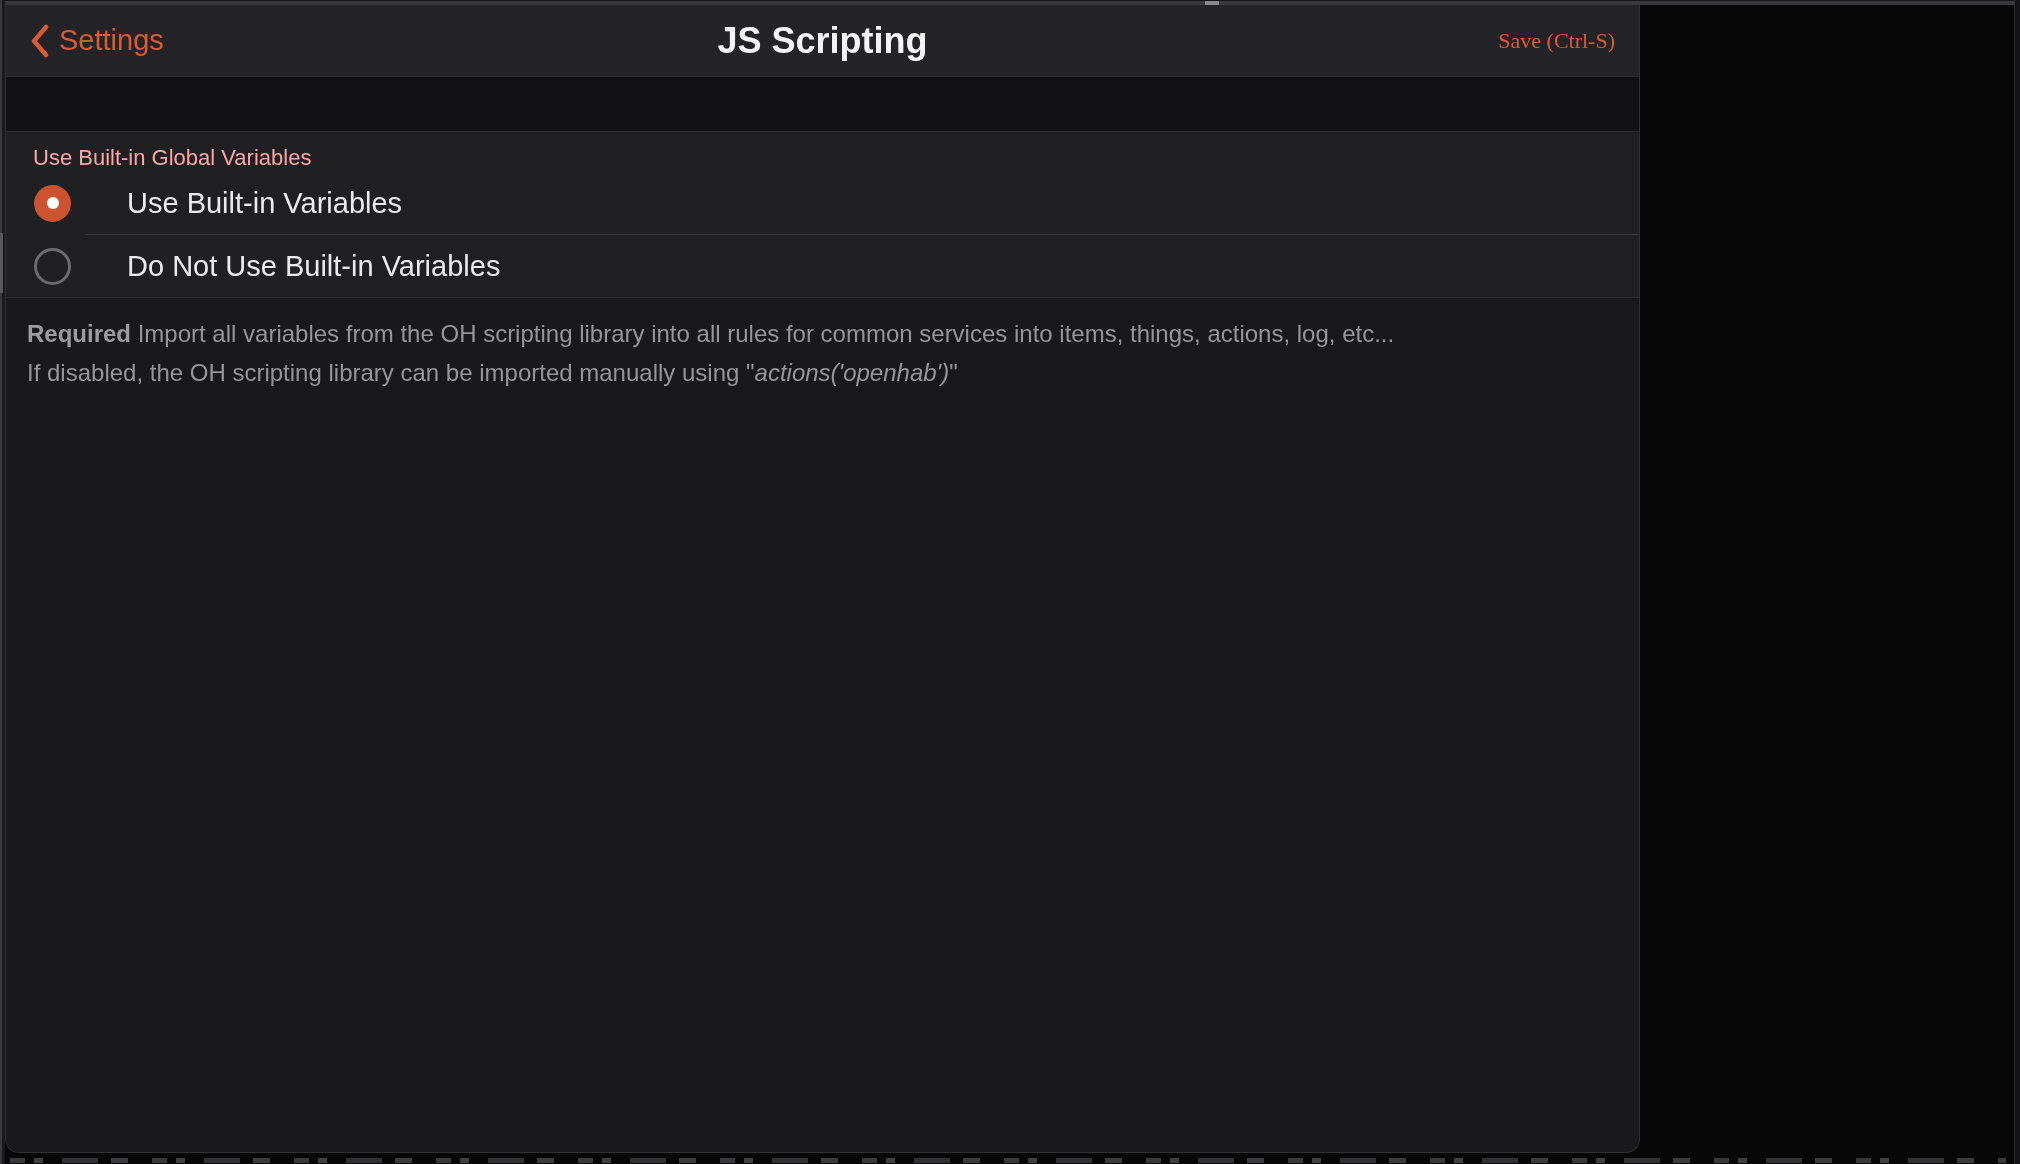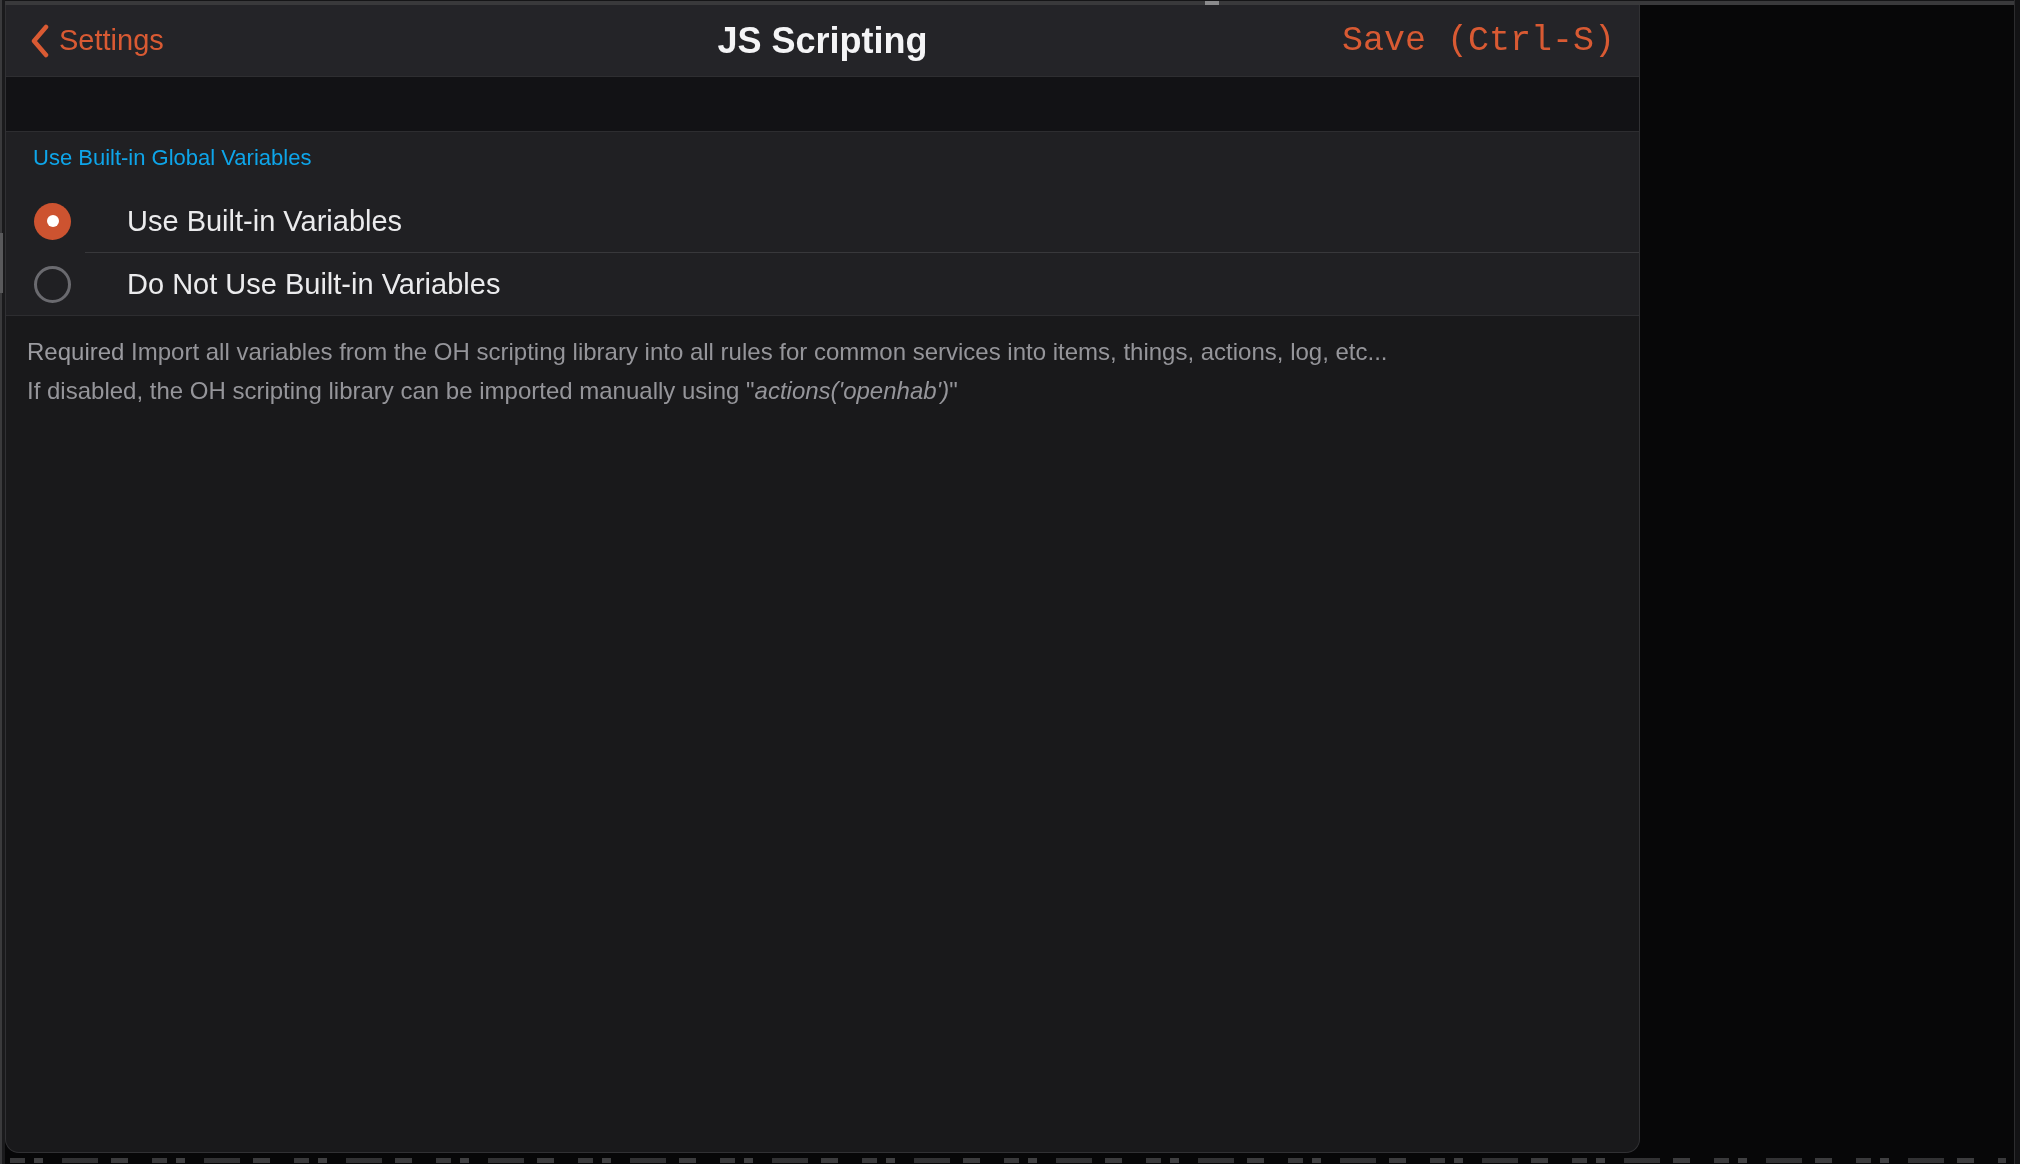--- a/index.html
+++ b/index.html
@@ -65,39 +65,39 @@
     background:none; border:none; font-family:inherit;
   }
   .nav-back svg { display:block; }
   .nav-title {
     position:absolute; left:0; right:0; text-align:center;
     color:#f4f4f6; font-size:36px; font-weight:600;
     pointer-events:none;
   }
   .nav-save {
     margin-left:auto;
-    color:var(--accent); font-size:35px; cursor:pointer;
-    background:none; border:none; font-family:Liberation Mono, monospace;
+    color:var(--accent); font-size:22px; cursor:pointer;
+    background:none; border:none; font-family:Liberation Serif, serif;
     position:relative; z-index:2;
   }
 
   
   .navbar-gap { height:54px; flex:0 0 auto; background:var(--gap_bg); }
 
   
   .settings-card {
     flex:0 0 auto;
     background:var(--card_bg);
     border-top:1px solid #2d2d30;
     border-bottom:1px solid #2d2d30;
     padding-top:12px;
   }
   .group-label {
-    margin-left:27px; margin-bottom:18px;
-    color:#0ea5e9; font-size:22px; line-height:28px;
+    margin-left:27px; margin-bottom:0;
+    color:#fca5a5; font-size:22px; line-height:28px;
   }
   .radio-row {
     height:62px; display:flex; align-items:center;
     padding-left:28px; cursor:pointer; position:relative;gap:44px;
   }
   .radio-row .row-label {
     margin-left:12px; color:#ebebed; font-size:29px;
   }
   .radio {
     width:37px; height:37px; border-radius:50%;
@@ -114,21 +114,21 @@
   }
   .row-divider {
     height:1px; background:#38383b; margin-left:79px;
   }
 
   
   .description {
     padding:16px 60px 0 21px;
     color:var(--desc_text); font-size:24px; line-height:39px;
   }
-  .description .lead { font-weight:400; color:#9b9ba0; }
+  .description .lead { font-weight:700; color:#9b9ba0; }
   .description .code-italic { font-style:italic; }
   .desc-line { display:block; }
 
   .page-filler { flex:1 1 auto; }
 </style>
 </head>
 <body>
 
 <div class="frame-top">
   <div class="frame-top-dash"></div>

